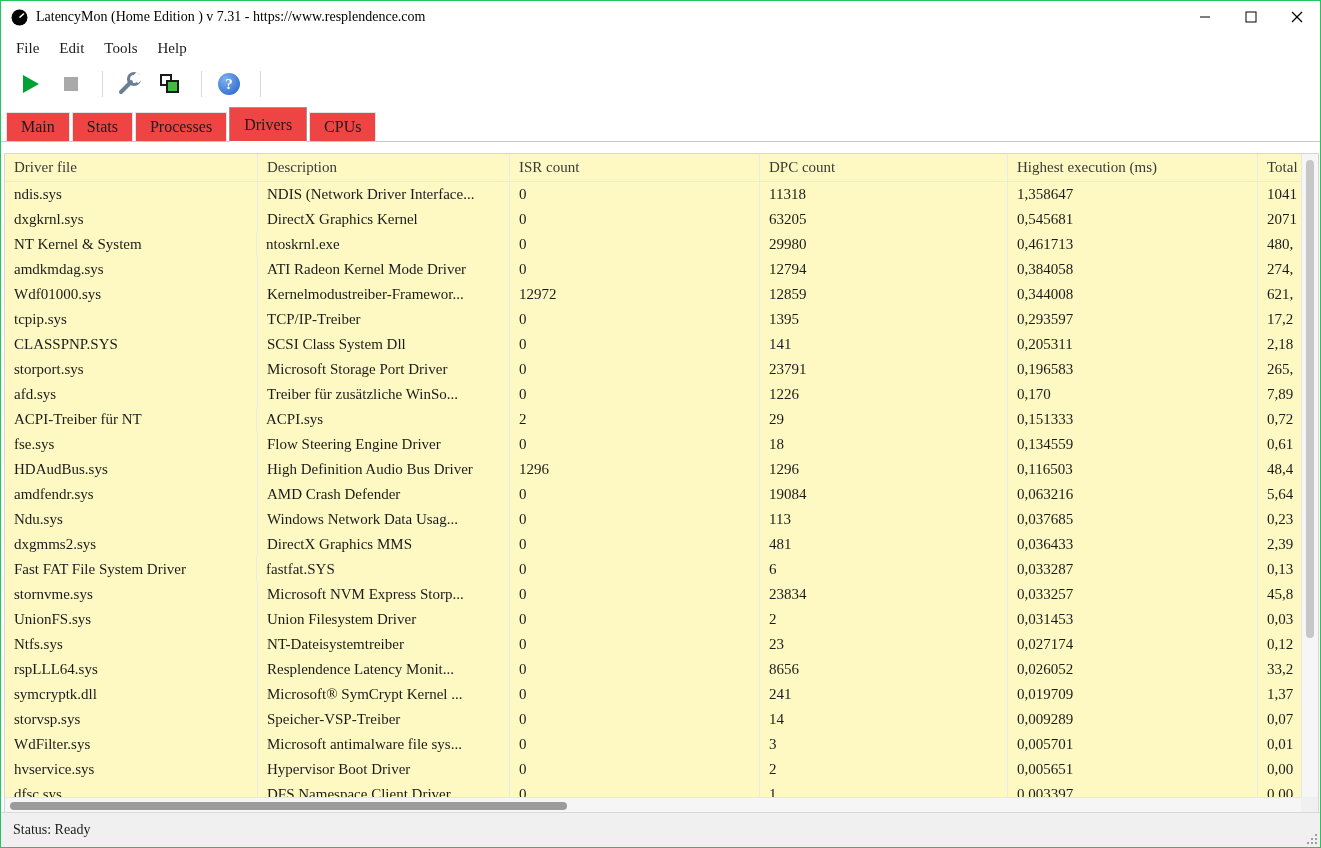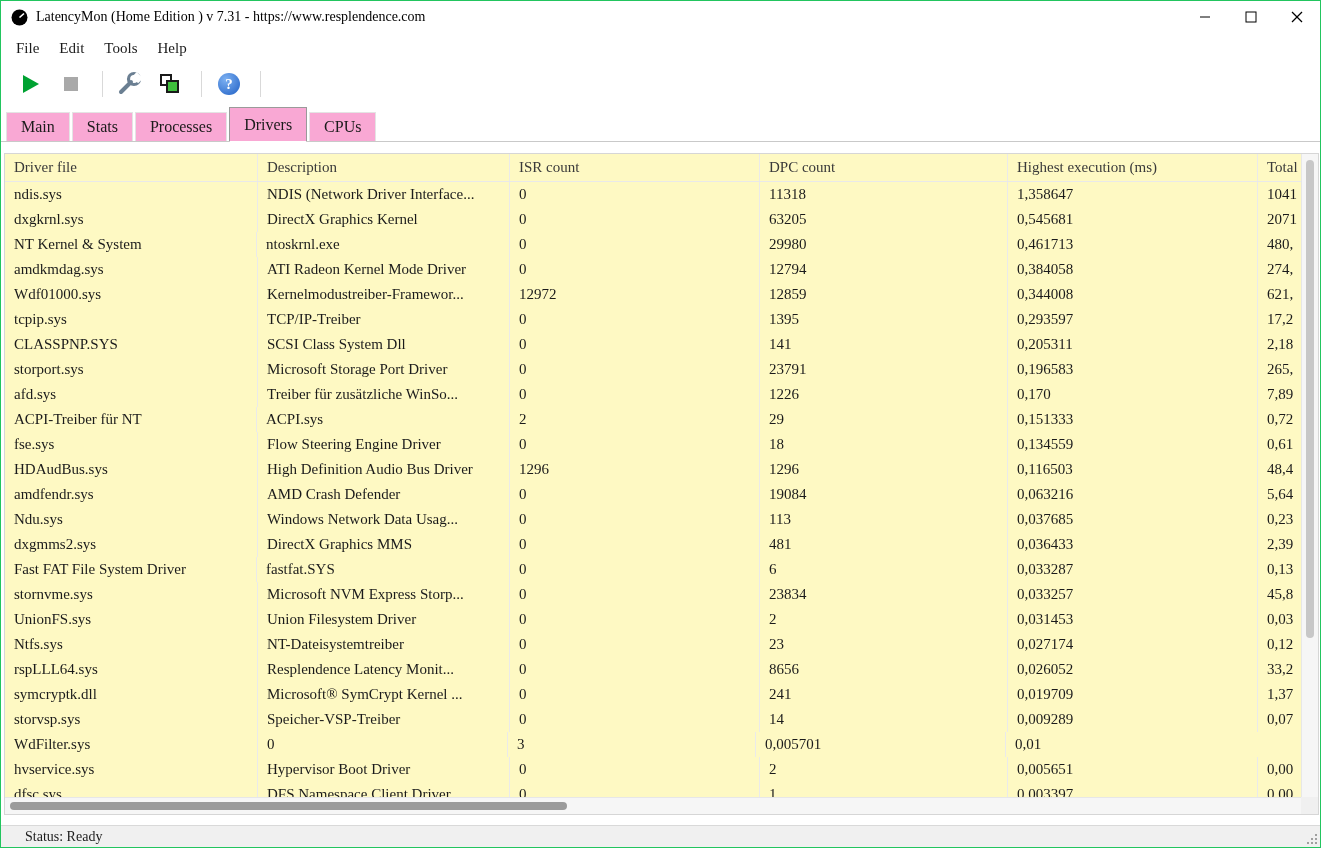--- a/index.html
+++ b/index.html
@@ -22,38 +22,38 @@
   .tbtn{width:34px;height:30px;display:flex;align-items:center;justify-content:center;margin-right:4px;border:1px solid transparent;}
   .tsep{width:1px;height:26px;background:#d9d9d9;margin:0 9px;}
   .play-shape{width:0;height:0;border-left:16px solid #00a232;border-top:9px solid transparent;border-bottom:9px solid transparent;}
   .stop-shape{width:14px;height:14px;background:#a9a9a9;}
   .copy-wrap{position:relative;width:22px;height:22px;}
   .copy-back{position:absolute;left:1px;top:1px;width:12px;height:12px;background:#fff;border:2px solid #1a1a1a;box-sizing:border-box;}
   .copy-front{position:absolute;left:7px;top:7px;width:13px;height:13px;background:#3fbf3c;border:2px solid #1a1a1a;box-sizing:border-box;}
   .help-circle{width:22px;height:22px;border-radius:50%;background:radial-gradient(circle at 35% 30%,#7db1f2,#1f5fc4);color:#fff;font-weight:bold;font-size:15px;display:flex;align-items:center;justify-content:center;}
   
   .tabstrip{position:absolute;top:104px;left:0;right:0;height:37px;display:flex;align-items:flex-end;padding-left:5px;border-bottom:1px solid #c9c9c9;box-sizing:border-box;}
-  .tab{height:28px;line-height:28px;padding:0 14px;font-size:16px;background:#f9a8d4;border:1px solid #e4e4e4;border-bottom:none;margin-right:2px;white-space:nowrap;}
+  .tab{height:28px;line-height:28px;padding:0 14px;font-size:16px;background:#ef4444;border:1px solid #e4e4e4;border-bottom:none;margin-right:2px;white-space:nowrap;}
   .tab.selected{height:33px;line-height:33px;border:1px solid #9a9a9a;border-bottom:1px solid #fff;margin-bottom:-1px;z-index:2;}
   
   .panel{position:absolute;top:152px;left:3px;width:1315px;height:662px;border:1px solid #d6d6d6;box-sizing:border-box;background:#fef9c3;overflow:hidden;}
   .thead{height:28px;display:flex;border-bottom:1px solid #e9e9e9;box-sizing:border-box;color:#3a3a3a;width:1520px;}
   .tbody{height:615px;overflow:hidden;width:1520px;}
   .trow{display:flex;height:25px;}
   .tcell{box-sizing:border-box;padding-left:9px;border-right:1px solid #eaeaea;white-space:nowrap;overflow:hidden;font-size:15px;line-height:25px;flex:0 0 auto;}
   .th{line-height:27px;}
   .col0{width:253px}.col1{width:252px}.col2{width:250px}.col3{width:248px}.col4{width:250px}.col5{width:260px;border-right:none;}
   
   .hscroll{position:absolute;left:0;bottom:0;height:17px;right:17px;background:#f6f6f6;border-top:1px solid #e7e7e7;box-sizing:border-box;}
   .hthumb{position:absolute;left:5px;top:4px;width:557px;height:8px;background:#9b9b9b;border-radius:4px;}
   .vscroll{position:absolute;top:0;right:0;bottom:17px;width:17px;background:#f6f6f6;border-left:1px solid #e7e7e7;box-sizing:border-box;}
   .vthumb{position:absolute;top:6px;left:4px;width:8px;height:478px;background:#c7c7c7;border-radius:4px;}
   .scorner{position:absolute;right:0;bottom:0;width:17px;height:17px;background:#f0f0f0;}
   
-  .statusbar{position:absolute;left:0;right:0;bottom:0;height:22px;background:#f0f0f0;border-top:1px solid #d9d9d9;display:flex;align-items:center;padding-left:24px;font-size:14px;box-sizing:border-box;}
+  .statusbar{position:absolute;left:0;right:0;bottom:0;height:35px;background:#f0f0f0;border-top:1px solid #d9d9d9;display:flex;align-items:center;padding-left:12px;font-size:14px;box-sizing:border-box;}
   .grip{position:absolute;right:2px;bottom:2px;line-height:0;}
 </style>
 </head>
 <body>
 
 <div class="window">
 
   <div class="titlebar">
     <span class="appicon">
       <svg width="17" height="17" viewBox="0 0 17 17">
@@ -306,20 +306,21 @@
         <div class="trow">
           <div class="tcell col0">storvsp.sys</div>
           <div class="tcell col1">Speicher-VSP-Treiber</div>
           <div class="tcell col2">0</div>
           <div class="tcell col3">14</div>
           <div class="tcell col4">0,009289</div>
           <div class="tcell col5">0,07</div>
         </div>
         <div class="trow">
           <div class="tcell col0">WdFilter.sys</div>
+          <div class="tcell col1">Microsoft antimalware file sys...</div>
           <div class="tcell col2">0</div>
           <div class="tcell col3">3</div>
           <div class="tcell col4">0,005701</div>
           <div class="tcell col5">0,01</div>
         </div>
         <div class="trow">
           <div class="tcell col0">hvservice.sys</div>
           <div class="tcell col1">Hypervisor Boot Driver</div>
           <div class="tcell col2">0</div>
           <div class="tcell col3">2</div>

